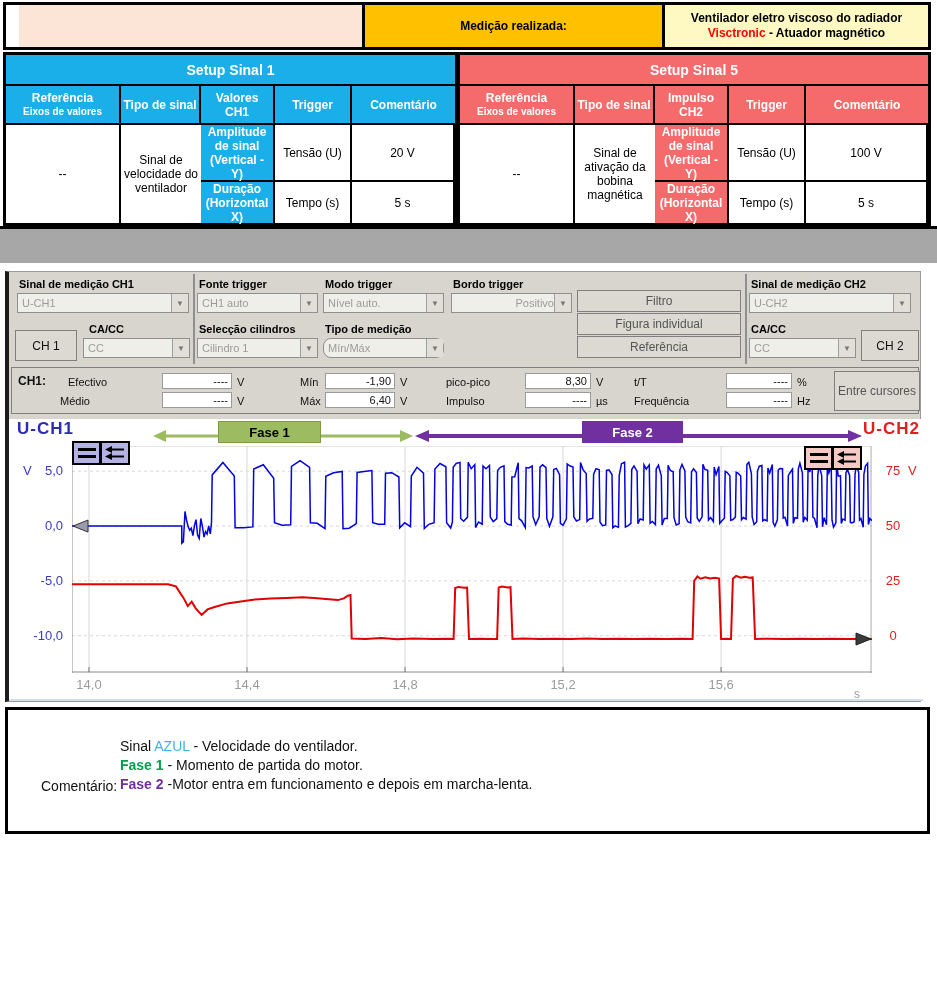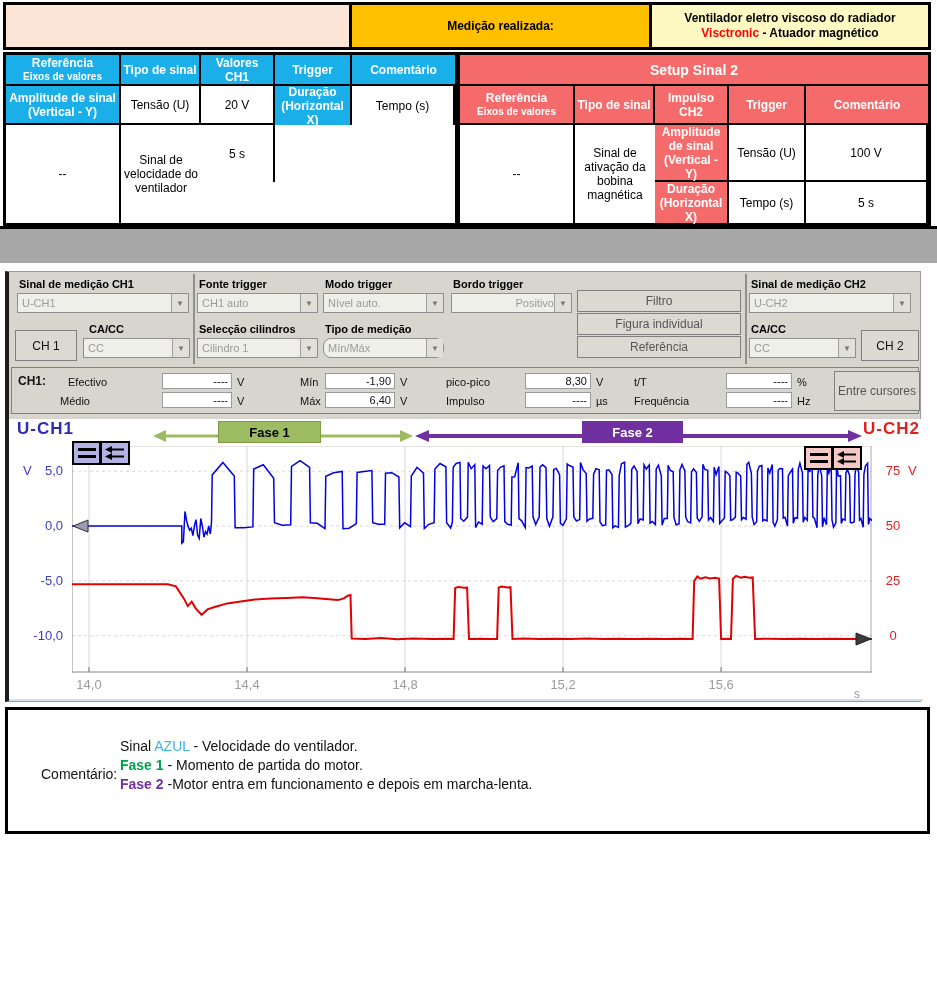--- a/index.html
+++ b/index.html
@@ -1,21 +1,21 @@
 <!DOCTYPE html>
 <html><head>
 <meta charset="utf-8">
 <style>
   html,body{margin:0;padding:0;background:#fff;font-family:"Liberation Sans",sans-serif;}
   .page{position:relative;width:937px;height:1008px;background:#fff;overflow:hidden;}
   .abs{position:absolute;}
 
   
   .top-header{position:absolute;left:3px;top:2px;width:928px;height:48px;display:grid;
-    grid-template-columns:346px 300px 1fr;border:3px solid #000;box-sizing:border-box;}
+    grid-template-columns:346px 300px 1fr;border:3px solid #000;box-sizing:border-box;padding-left:13px;}
   .hd-cell{border-right:3px solid #000;display:flex;flex-direction:column;align-items:center;justify-content:center;
     font-size:12px;font-weight:bold;text-align:center;line-height:15px;}
   .hd-cell:last-child{border-right:none;}
 
   
   .tables-row{position:absolute;left:3px;top:52px;width:928px;height:174px;display:flex;}
   .setup-table{display:grid;grid-template-columns:115px 80px 74px 77px 1fr;
     grid-template-rows:31px 39px 57px 41px;border:3px solid #000;box-sizing:border-box;background:#fff;}
   .setup-table.t1{width:455px;}
   .setup-table.t2{width:473px;border-left-width:2px;}
@@ -62,41 +62,42 @@
   .tick-r{position:absolute;width:34px;text-align:center;font-size:13px;color:#E02020;}
   .unit{position:absolute;font-size:13px;}
   .cursor-pair{position:absolute;display:flex;z-index:4;}
   .cursor-btn{width:29px;height:24px;border:2px solid #000;box-sizing:border-box;display:flex;align-items:center;justify-content:center;}
   .cursor-btn + .cursor-btn{border-left-width:1px;}
   .cp-left .cursor-btn{background:#B3B3E3;}
   .cp-right .cursor-btn{background:#F5C9C4;}
 
   
   .comment-box{position:absolute;left:5px;top:707px;width:925px;height:127px;border:3px solid #000;background:#fff;box-sizing:border-box;}
-  .cm-label{position:absolute;left:33px;top:56px;font-size:14px;color:#111;}
+  .cm-label{position:absolute;left:33px;top:68px;font-size:14px;color:#111;}
   .cm-lines{position:absolute;left:112px;top:27px;font-size:14px;color:#111;line-height:19px;}
 </style>
 </head>
 <body>
 
 <div class="page">
 
   <div class="top-header">
     <div class="hd-cell" style="background:#FCE4D6;"></div>
     <div class="hd-cell" style="background:#FFC000;">
       <span>Medição realizada:</span>
     </div>
     <div class="hd-cell" style="background:#fef9c3;">
       <span>Ventilador eletro viscoso do radiador</span>
       <span><span style="color:#FF0000;">Visctronic</span><span> - Atuador magnético</span></span>
     </div>
   </div>
 
   <div class="tables-row">
     <div class="setup-table t1">
+      <div class="st-cell st-title accent1 last">Setup Sinal 1</div>
       <div class="st-cell st-head accent1">
           <span>Referência</span>
           <span class="st-sub">Eixos de valores</span>
         </div>
       <div class="st-cell st-head accent1">Tipo de sinal</div>
       <div class="st-cell st-head accent1">Valores CH1</div>
       <div class="st-cell st-head accent1">Trigger</div>
       <div class="st-cell st-head accent1 last">Comentário</div>
       <div class="st-cell accent1" style="color:#fff;font-weight:bold;">
           <span>Amplitude de sinal</span>
@@ -107,21 +108,21 @@
       <div class="st-cell rowspan2" style="border-bottom:none;">--</div>
       <div class="st-cell rowspan2 last" style="border-bottom:none;">Sinal de velocidade do ventilador</div>
       <div class="st-cell accent1" style="color:#fff;font-weight:bold;border-bottom:none;">
           <span>Duração</span>
           <span>(Horizontal X)</span>
         </div>
       <div class="st-cell" style="border-bottom:none;">Tempo (s)</div>
       <div class="st-cell" style="border-bottom:none;">5 s</div>
     </div>
     <div class="setup-table t2">
-      <div class="st-cell st-title accent2 last">Setup Sinal 2</div>
+      <div class="st-cell st-title accent2 last">Setup Sinal 5</div>
       <div class="st-cell st-head accent2">
           <span>Referência</span>
           <span class="st-sub">Eixos de valores</span>
         </div>
       <div class="st-cell st-head accent2">Tipo de sinal</div>
       <div class="st-cell st-head accent2">Impulso CH2</div>
       <div class="st-cell st-head accent2">Trigger</div>
       <div class="st-cell st-head accent2 last">Comentário</div>
       <div class="st-cell accent2" style="color:#fff;font-weight:bold;">
           <span>Amplitude de sinal</span>

